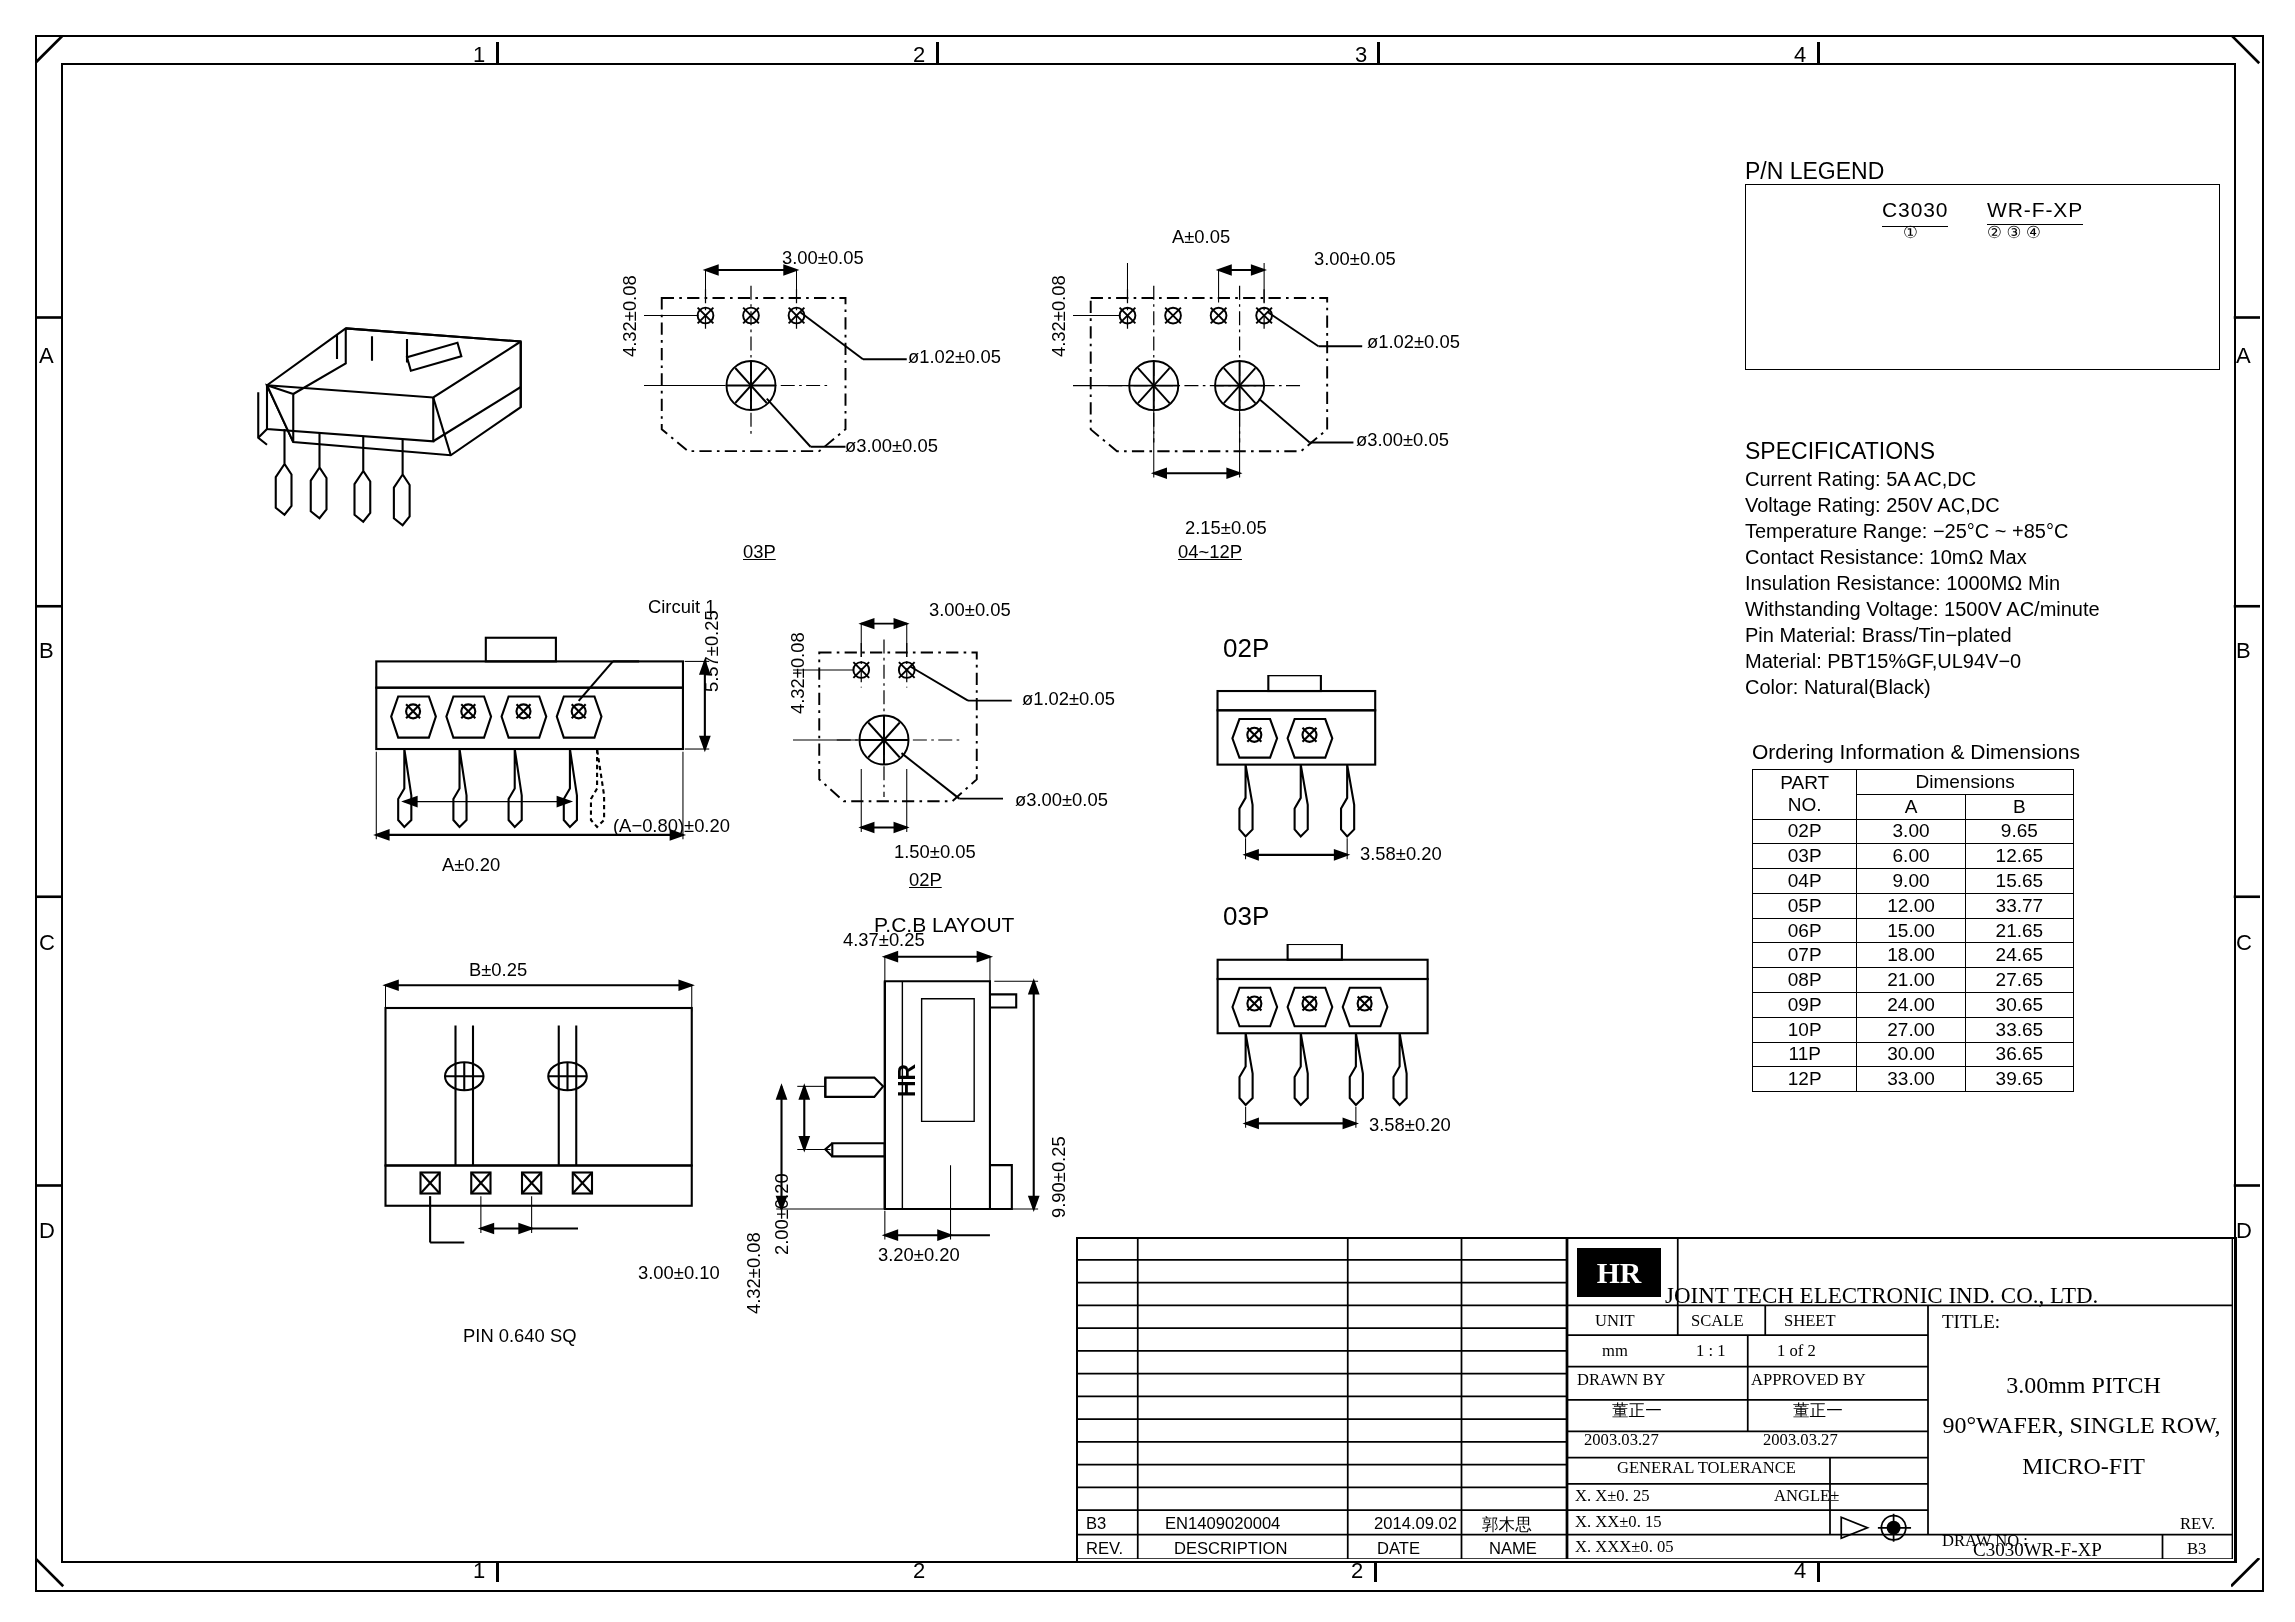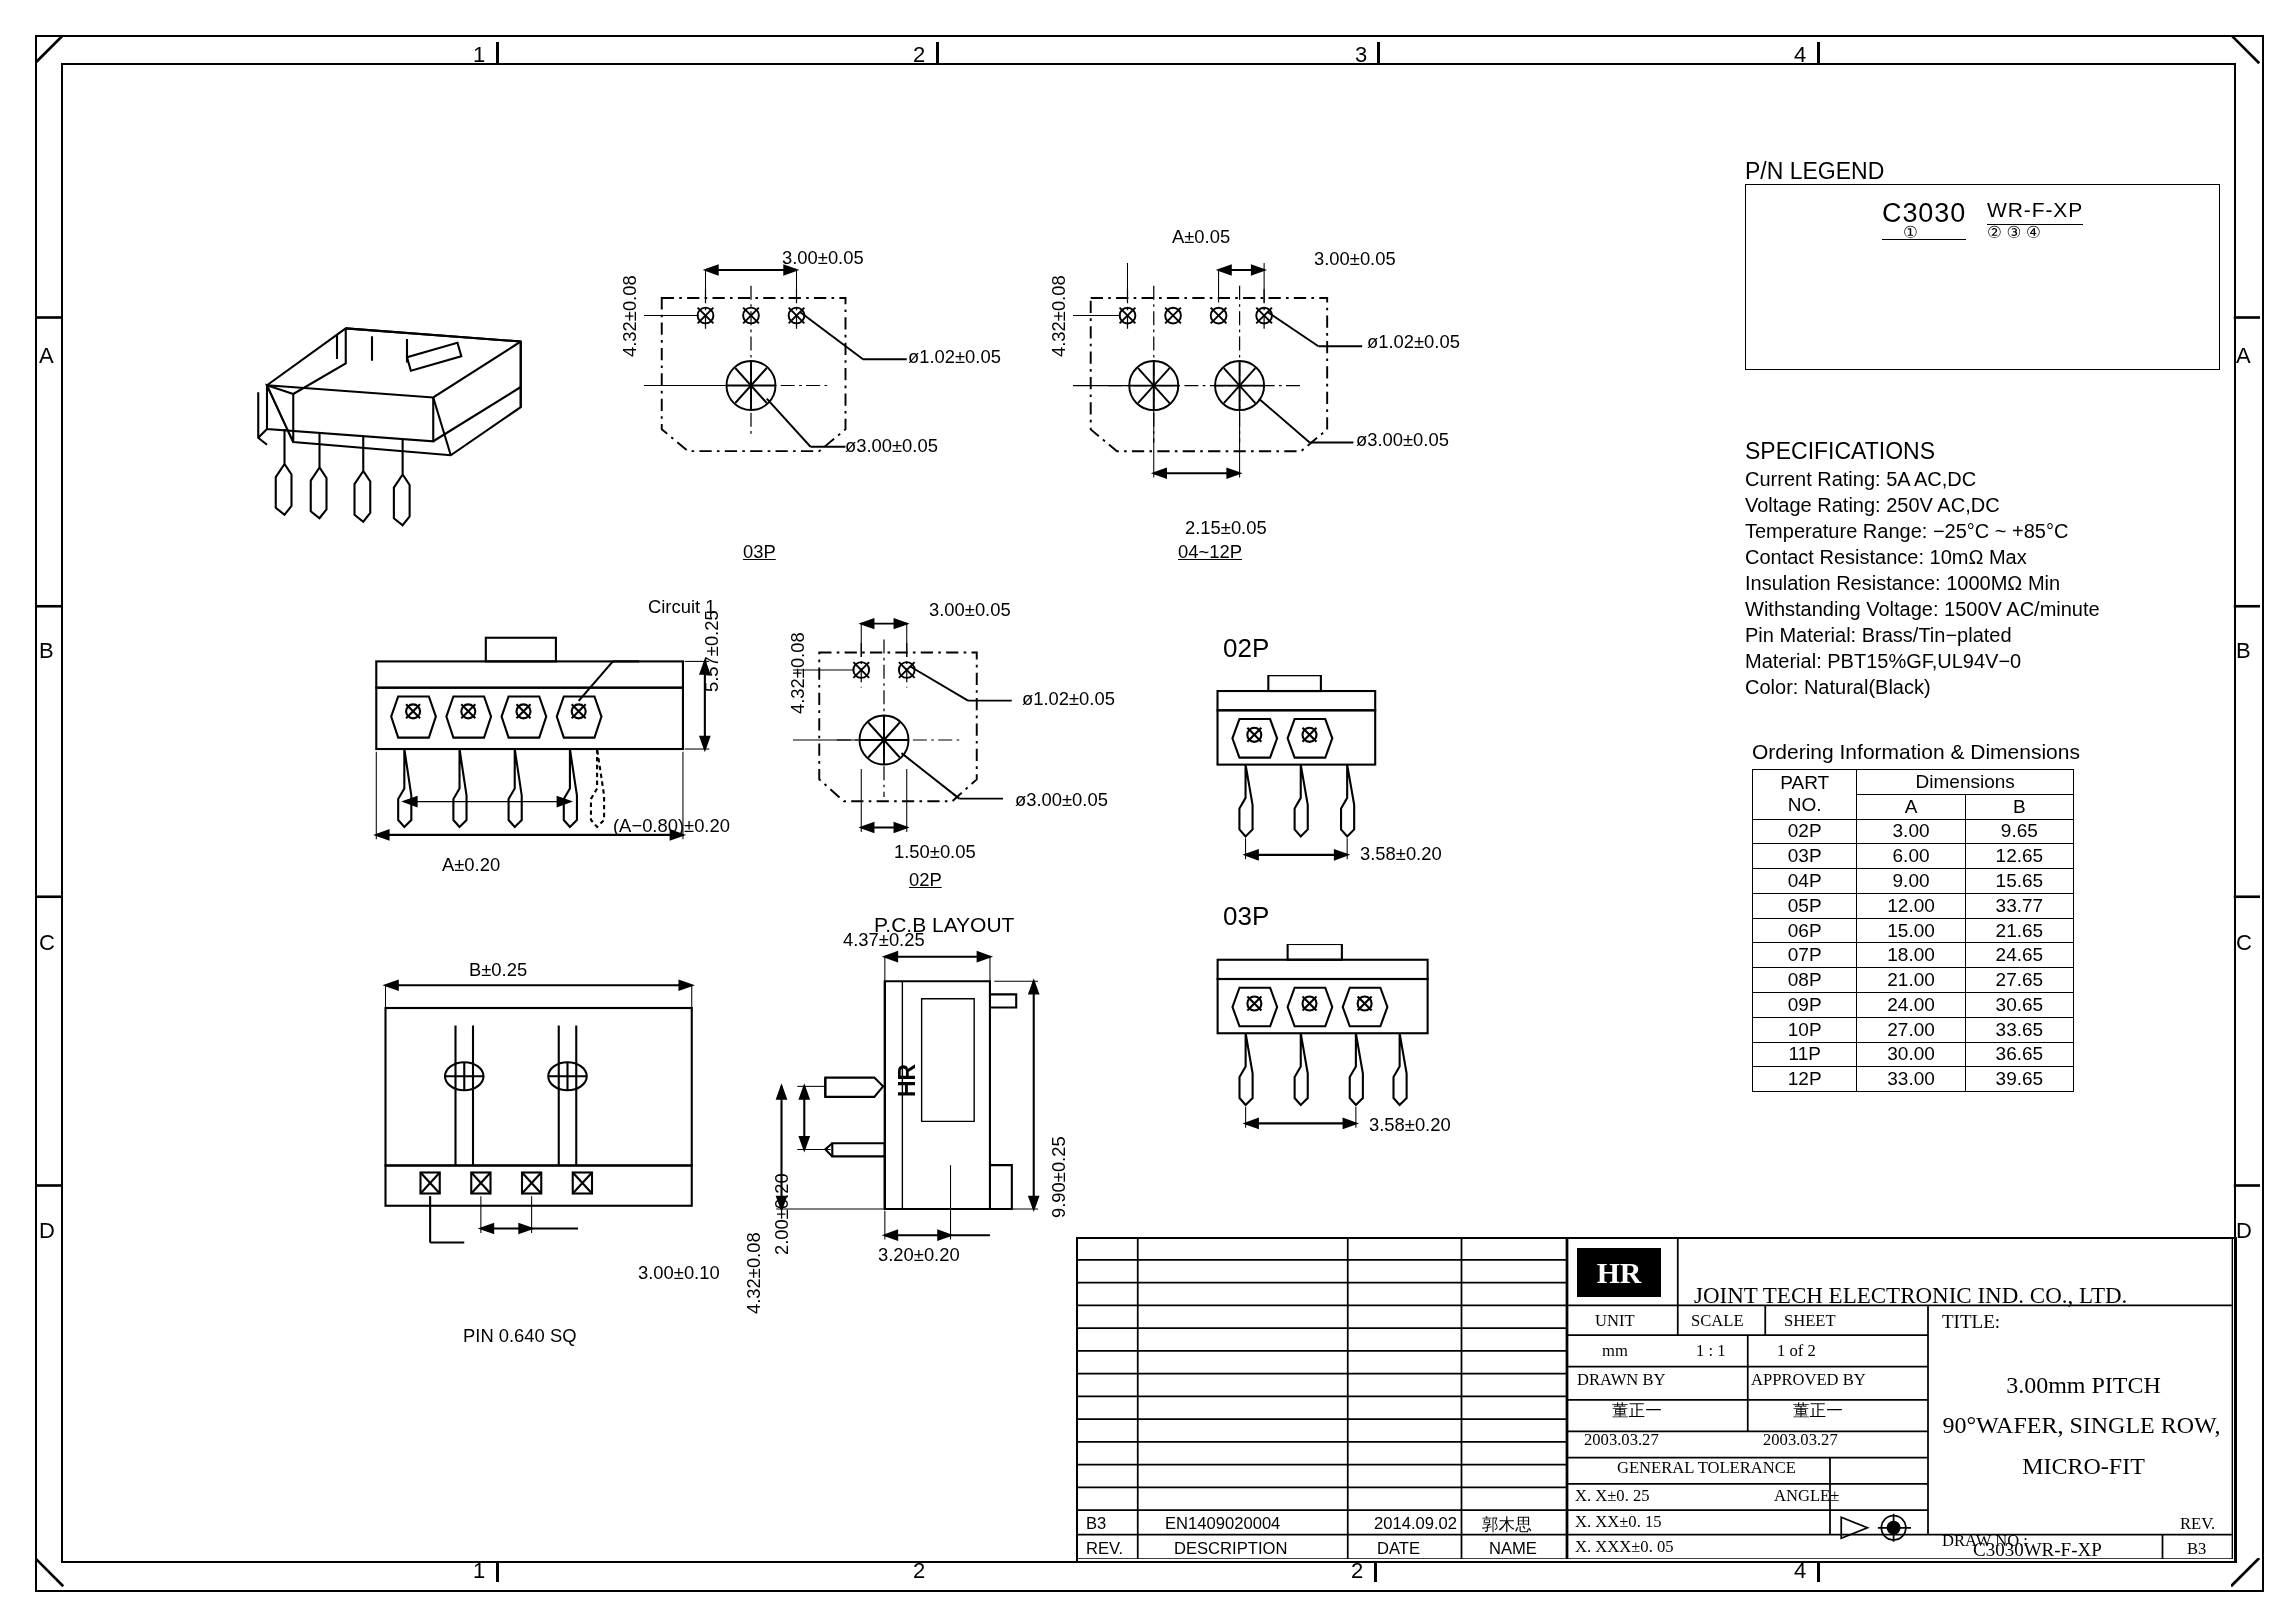--- a/index.html
+++ b/index.html
@@ -492,21 +492,21 @@
   </svg>
   <div class="txt" style="left:843px;top:929px;">4.37±0.25</div>
   <div class="vtxt" style="left:1048px;top:1218px;">9.90±0.25</div>
   <div class="vtxt" style="left:771px;top:1255px;">2.00±0.20</div>
   <div class="vtxt" style="left:743px;top:1314px;">4.32±0.08</div>
   <div class="txt" style="left:878px;top:1244px;">3.20±0.20</div>
   <div class="vtxt" style="left:894px;top:1097px;font-size:23px;font-weight:bold;">HR</div>
 
   <div class="txt" style="left:1745px;top:158px;font-size:23px;">P/N LEGEND</div>
   <div class="box" style="left:1745px;top:184px;width:473px;height:184px;"></div>
-  <div class="txt" style="left:1882px;top:198px;font-size:27px;letter-spacing:0.9px;border-bottom:1.8px solid #000;padding-bottom:10px;">C3030</div>
+  <div class="txt" style="left:1882px;top:198px;font-size:21px;letter-spacing:0.9px;border-bottom:1.8px solid #000;padding-bottom:4px;">C3030</div>
   <div class="txt" style="left:1987px;top:198px;font-size:21px;letter-spacing:0.9px;border-bottom:1.8px solid #000;padding-bottom:1.8px;">WR-F-XP</div>
   <div class="txt-s" style="left:1903px;top:223px;">①</div>
   <div class="txt-s" style="left:1987px;top:223px;">②  ③  ④</div>
 
   <div class="txt" style="left:1745px;top:438px;font-size:23px;">SPECIFICATIONS</div>
   <div class="specs" style="left:1745px;top:466px;">
     <div>Current Rating: 5A AC,DC</div>
     <div>Voltage Rating: 250V AC,DC</div>
     <div>Temperature Range: −25°C ~ +85°C</div>
     <div>Contact Resistance: 10mΩ Max</div>
@@ -646,21 +646,21 @@
       <line x1="680" y1="340" x2="680" y2="368"></line>
       <line x1="760" y1="0" x2="760" y2="368"></line>
       <line x1="126" y1="0" x2="126" y2="78"></line>
     </g>
   </svg>
 
   <svg style="position:absolute;left:1577px;top:1248px;" width="84" height="49" viewBox="0 0 96 56">
     <rect x="0" y="0" width="96" height="56" fill="#000"></rect>
     <text x="48" y="40" font-size="34" fill="#fff" text-anchor="middle" font-family="Liberation Serif, serif" font-weight="bold">HR</text>
   </svg>
-  <div class="txt" style="left:1665px;top:1283px;font-size:23px;font-family:'Liberation Serif',serif;margin-left:29px;">JOINT TECH ELECTRONIC IND. CO., LTD.</div>
+  <div class="txt" style="left:1665px;top:1283px;font-size:23px;font-family:'Liberation Serif',serif;">JOINT TECH ELECTRONIC IND. CO., LTD.</div>
 
   <div class="txt-s" style="left:1595px;top:1311px;font-family:'Liberation Serif',serif;">UNIT</div>
   <div class="txt-s" style="left:1691px;top:1311px;font-family:'Liberation Serif',serif;">SCALE</div>
   <div class="txt-s" style="left:1784px;top:1311px;font-family:'Liberation Serif',serif;">SHEET</div>
   <div class="txt-s" style="left:1602px;top:1341px;font-family:'Liberation Serif',serif;">mm</div>
   <div class="txt-s" style="left:1696px;top:1341px;font-family:'Liberation Serif',serif;">1 : 1</div>
   <div class="txt-s" style="left:1777px;top:1341px;font-family:'Liberation Serif',serif;">1 of 2</div>
 
   <div class="txt-s" style="left:1577px;top:1370px;font-family:'Liberation Serif',serif;">DRAWN BY</div>
   <div class="txt-s" style="left:1751px;top:1370px;font-family:'Liberation Serif',serif;">APPROVED BY</div>

